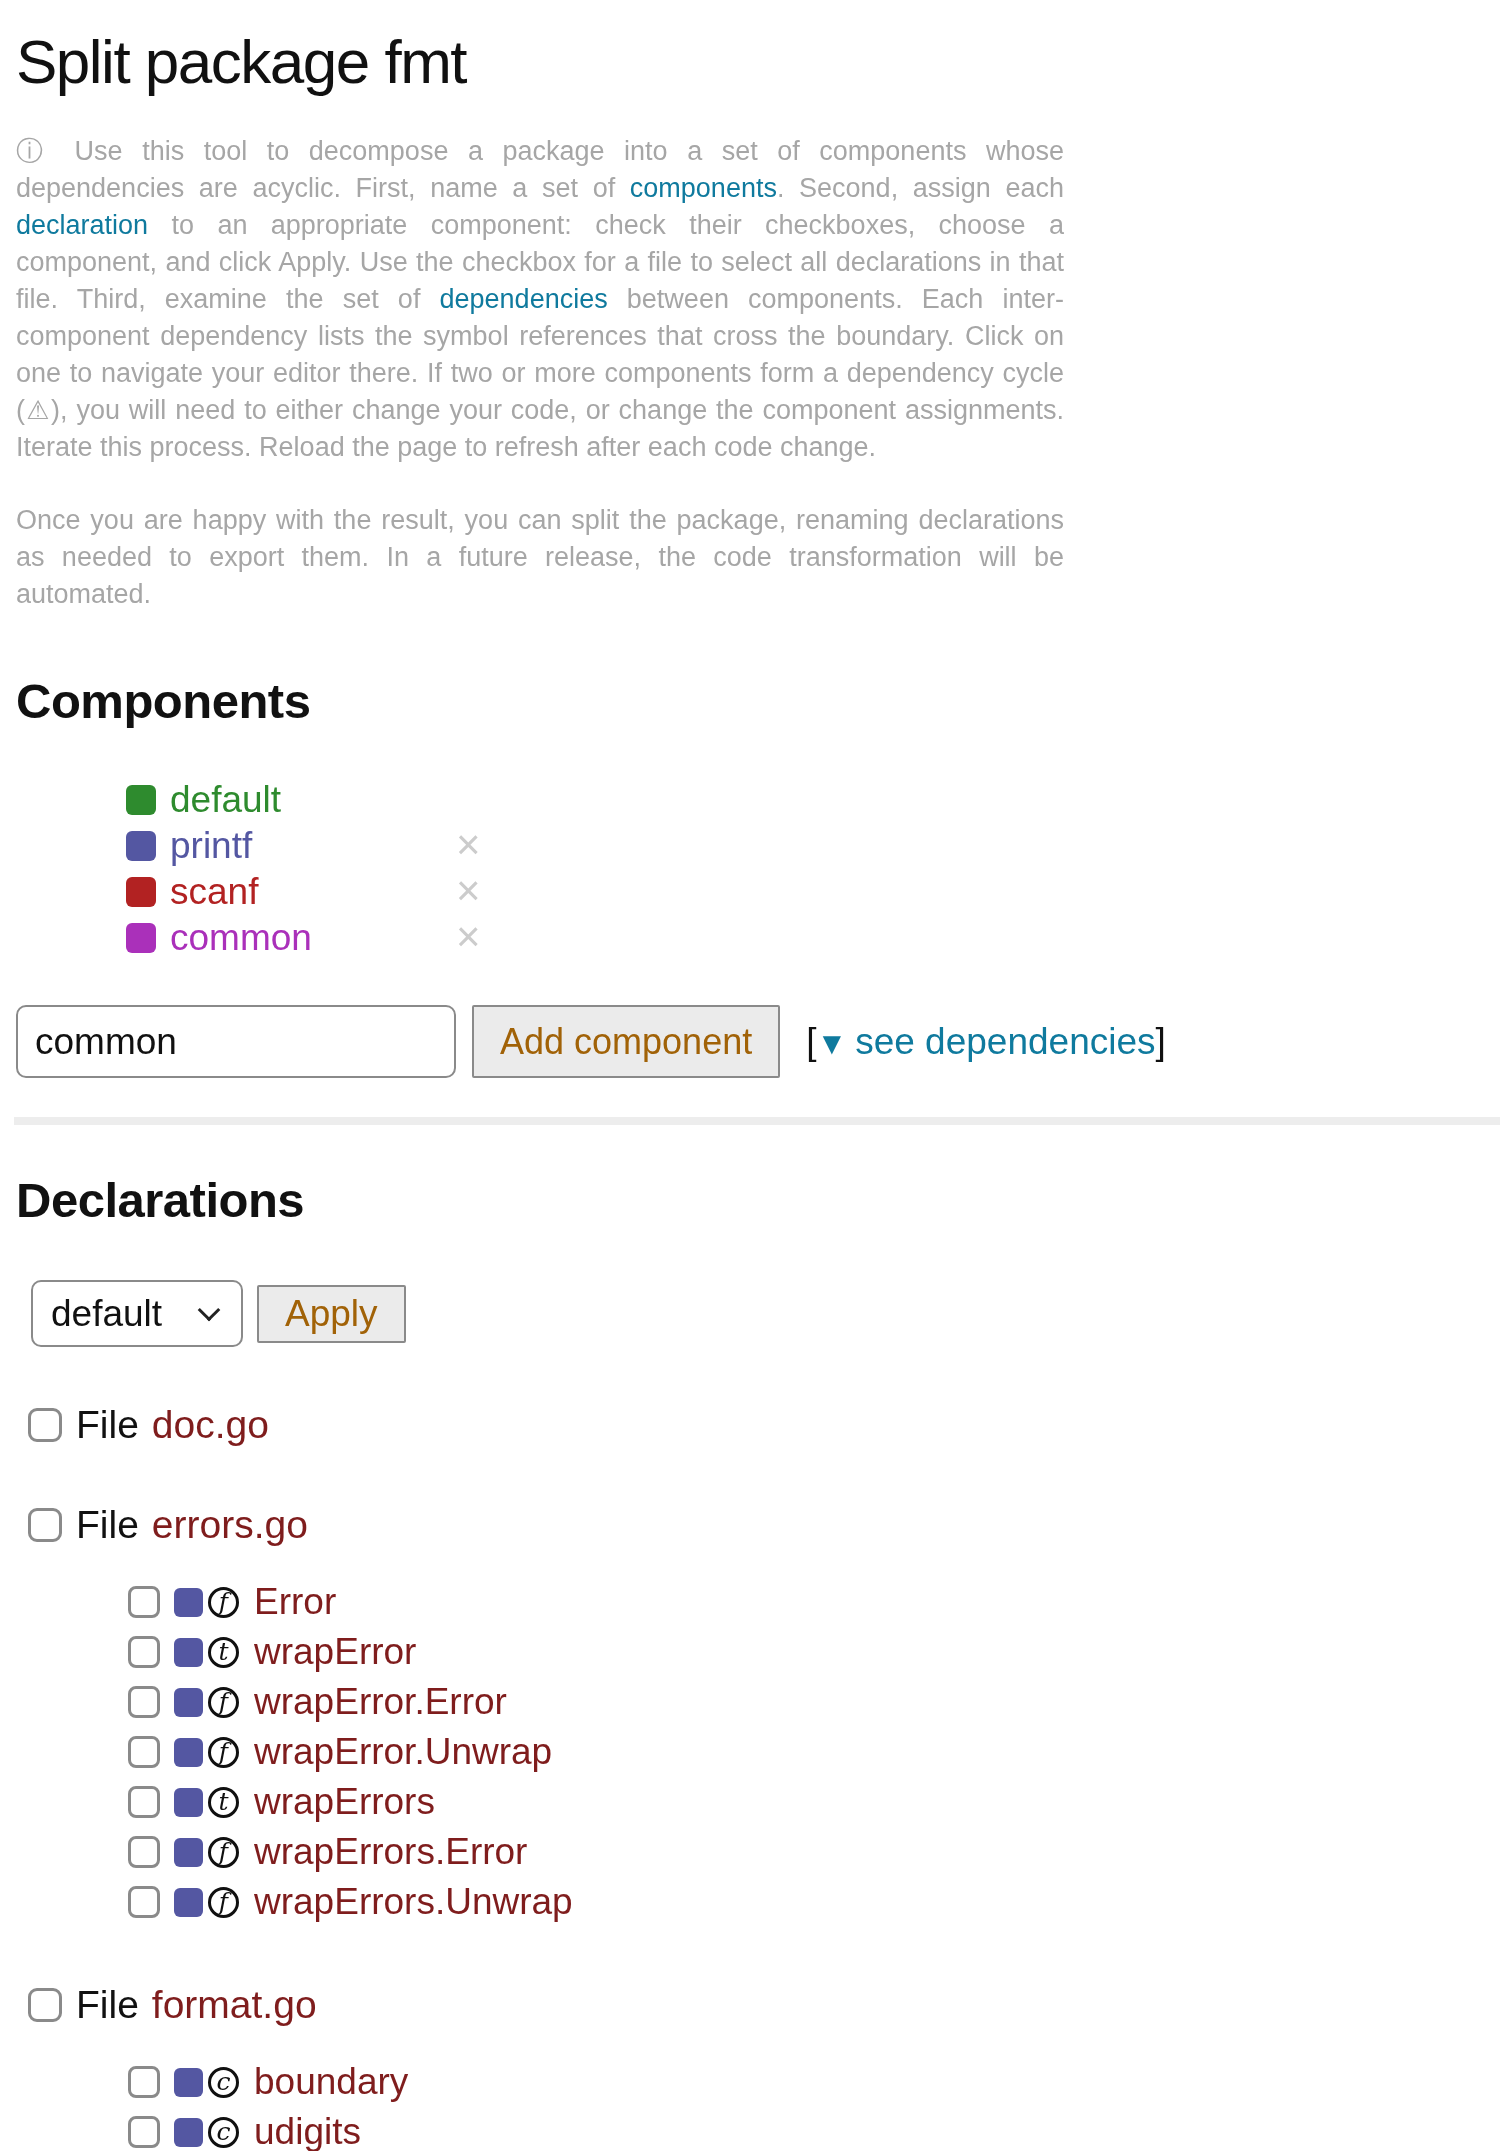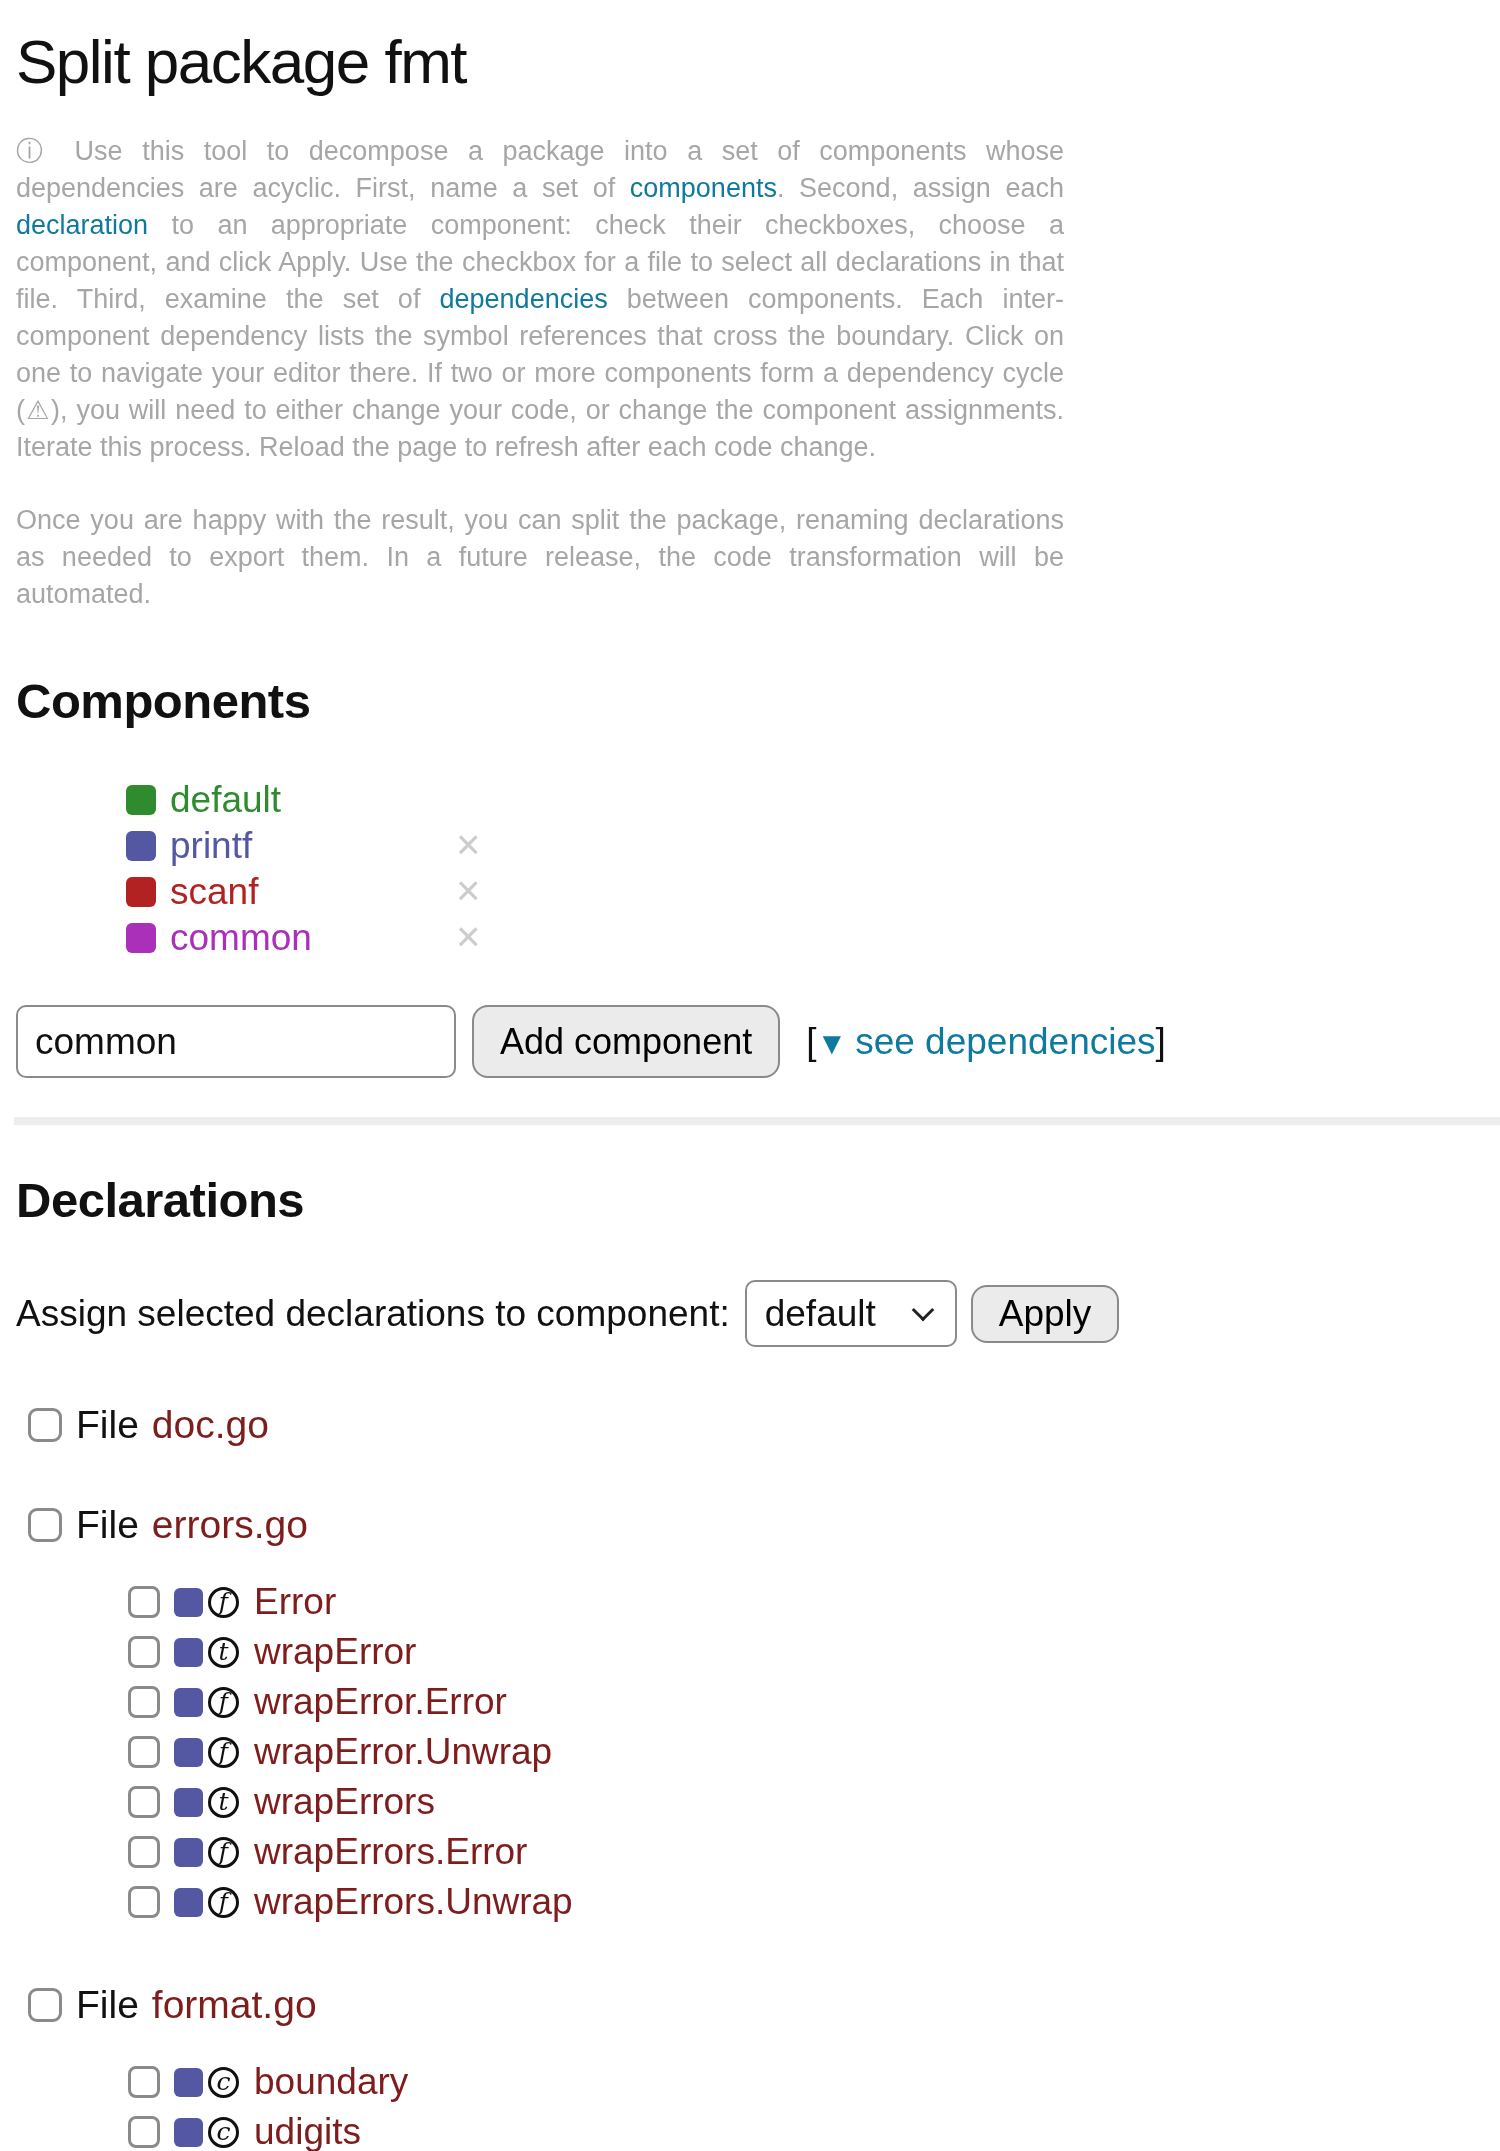--- a/index.html
+++ b/index.html
@@ -22,22 +22,22 @@
   .comp-list li { position:relative; height:46px; display:flex; align-items:center; }
   .swatch { width:30px; height:30px; border-radius:6px; flex:none; }
   .comp-name { font-size:37px; margin-left:14px; }
   .comp-close { position:absolute; left:330px; top:50%; transform:translateY(-52%);
                 color:#cccccc; font-size:42px; line-height:1; cursor:pointer; font-weight:300; }
 
   .add-row { margin-top:44px; display:flex; align-items:center; }
   .add-row input[type=text] { width:440px; height:73px; box-sizing:border-box;
       border:2px solid #8a8a8a; border-radius:10px; font-size:37px;
       font-family:inherit; padding:0 12px 0 17px; color:#111; }
-  .btn { height:73px; background:#ebebeb; border:2px solid #8a8a8a; border-radius:16px;
-         font-size:36px; font-family:inherit; color:#000000; padding:0 26px;
+  .btn { height:73px; background:#ebebeb; border:2px solid #8a8a8a; border-radius:2px;
+         font-size:36px; font-family:inherit; color:#a16207; padding:0 26px;
          margin-left:16px; cursor:pointer; }
   .see-deps { margin-left:26px; font-size:37px; color:#111; text-decoration:none; cursor:pointer; }
   .see-deps .arrow { color:#0f7a9e; font-size:31px; }
   .see-deps .lbl { color:#0f7a9e; margin-left:8px; }
 
   hr { border:none; height:8px; background:#ededed; margin:39px 0 0 -2px; width:1486px; }
 
   #declarations-heading { margin-top:47px; }
 
   .assign-row { margin-top:52px; display:flex; align-items:center; font-size:37px; }
@@ -108,21 +108,20 @@
   <input type="text" value="common" style="">
   <button class="btn">Add component</button>
   <a class="see-deps"><span>[</span><span class="arrow">▼</span><span class="lbl">see dependencies</span><span>]</span></a>
 </div>
 
 <hr>
 
 <h2 id="declarations-heading">Declarations</h2>
 
 <div class="assign-row">
-  <span>Assign selected declarations to component:</span>
   <span class="select-wrap">
     <select>
       <option>default</option>
     </select>
     <span class="chev"></span>
   </span>
   <button class="btn apply">Apply</button>
 </div>
 
 <div>

